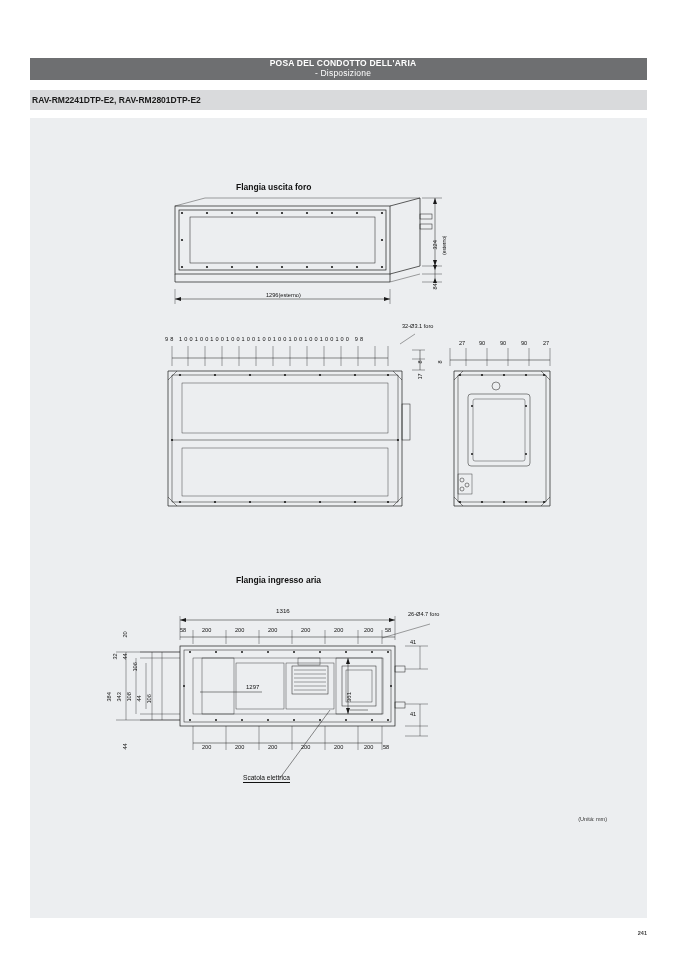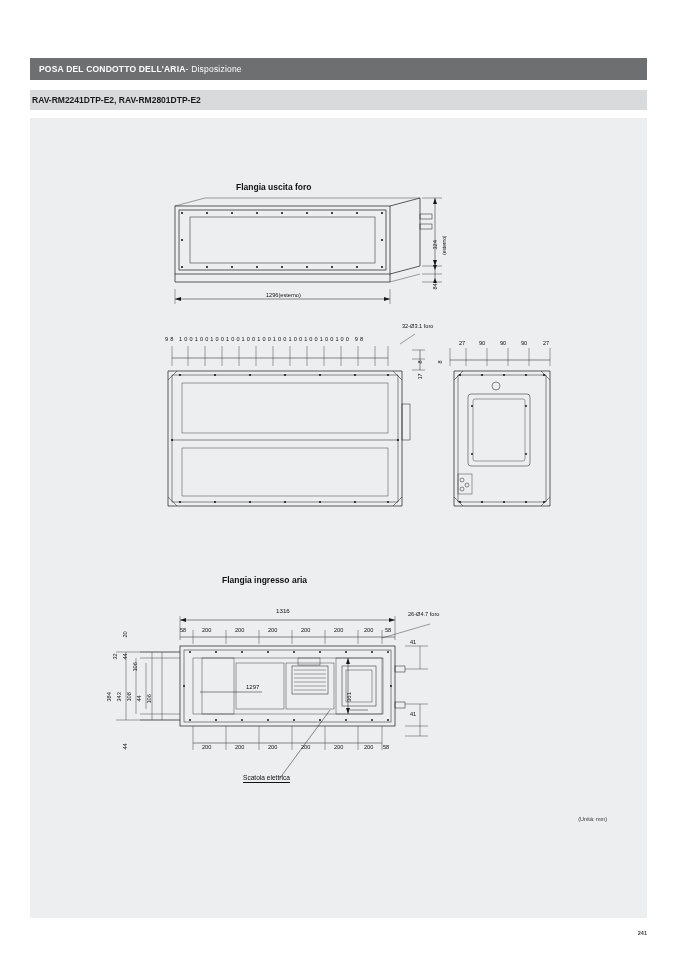--- a/index.html
+++ b/index.html
@@ -27,20 +27,21 @@
     width: 617px;
     height: 22px;
     background: #6e6f71;
     color: #ffffff;
     display: flex;
     align-items: center;
     padding-left: 9px;
     box-sizing: border-box;
     font-size: 8.5px;
     letter-spacing: 0.2px;
+    flex-direction: column;
   }
   .header-bar .strong {
     font-weight: bold;
   }
   .model-bar {
     position: absolute;
     left: 30px;
     top: 90px;
     width: 617px;
     height: 20px;
@@ -420,21 +421,21 @@
     <div class="dim-label" style="left:135px; top:219px; letter-spacing:2.1px;">98 100100100100100100100100100100100 98</div>
     <div class="dim-label vert" style="left:394px; top:240px;">8</div>
     <div class="dim-label vert" style="left:394px; top:256px;">17</div>
     <div class="dim-label vert" style="left:414px; top:240px;">8</div>
     <div class="dim-label" style="left:429px; top:223px;">27</div>
     <div class="dim-label" style="left:449px; top:223px;">90</div>
     <div class="dim-label" style="left:470px; top:223px;">90</div>
     <div class="dim-label" style="left:491px; top:223px;">90</div>
     <div class="dim-label" style="left:513px; top:223px;">27</div>
 
-    <div class="fig-title" style="left:192px; top:457px;text-align:right;">Flangia ingresso aria</div>
+    <div class="fig-title" style="left:206px; top:457px;text-align:right;">Flangia ingresso aria</div>
 
     <div class="dim-label" style="left:246px; top:490px; font-size:6.2px;">1316</div>
     <div class="dim-label" style="left:378px; top:494px;">26-Ø4.7 foro</div>
 
     <div class="dim-label" style="left:150px; top:510px;">58</div>
     <div class="dim-label" style="left:172px; top:510px;">200</div>
     <div class="dim-label" style="left:205px; top:510px;">200</div>
     <div class="dim-label" style="left:238px; top:510px;">200</div>
     <div class="dim-label" style="left:271px; top:510px;">200</div>
     <div class="dim-label" style="left:304px; top:510px;">200</div>

